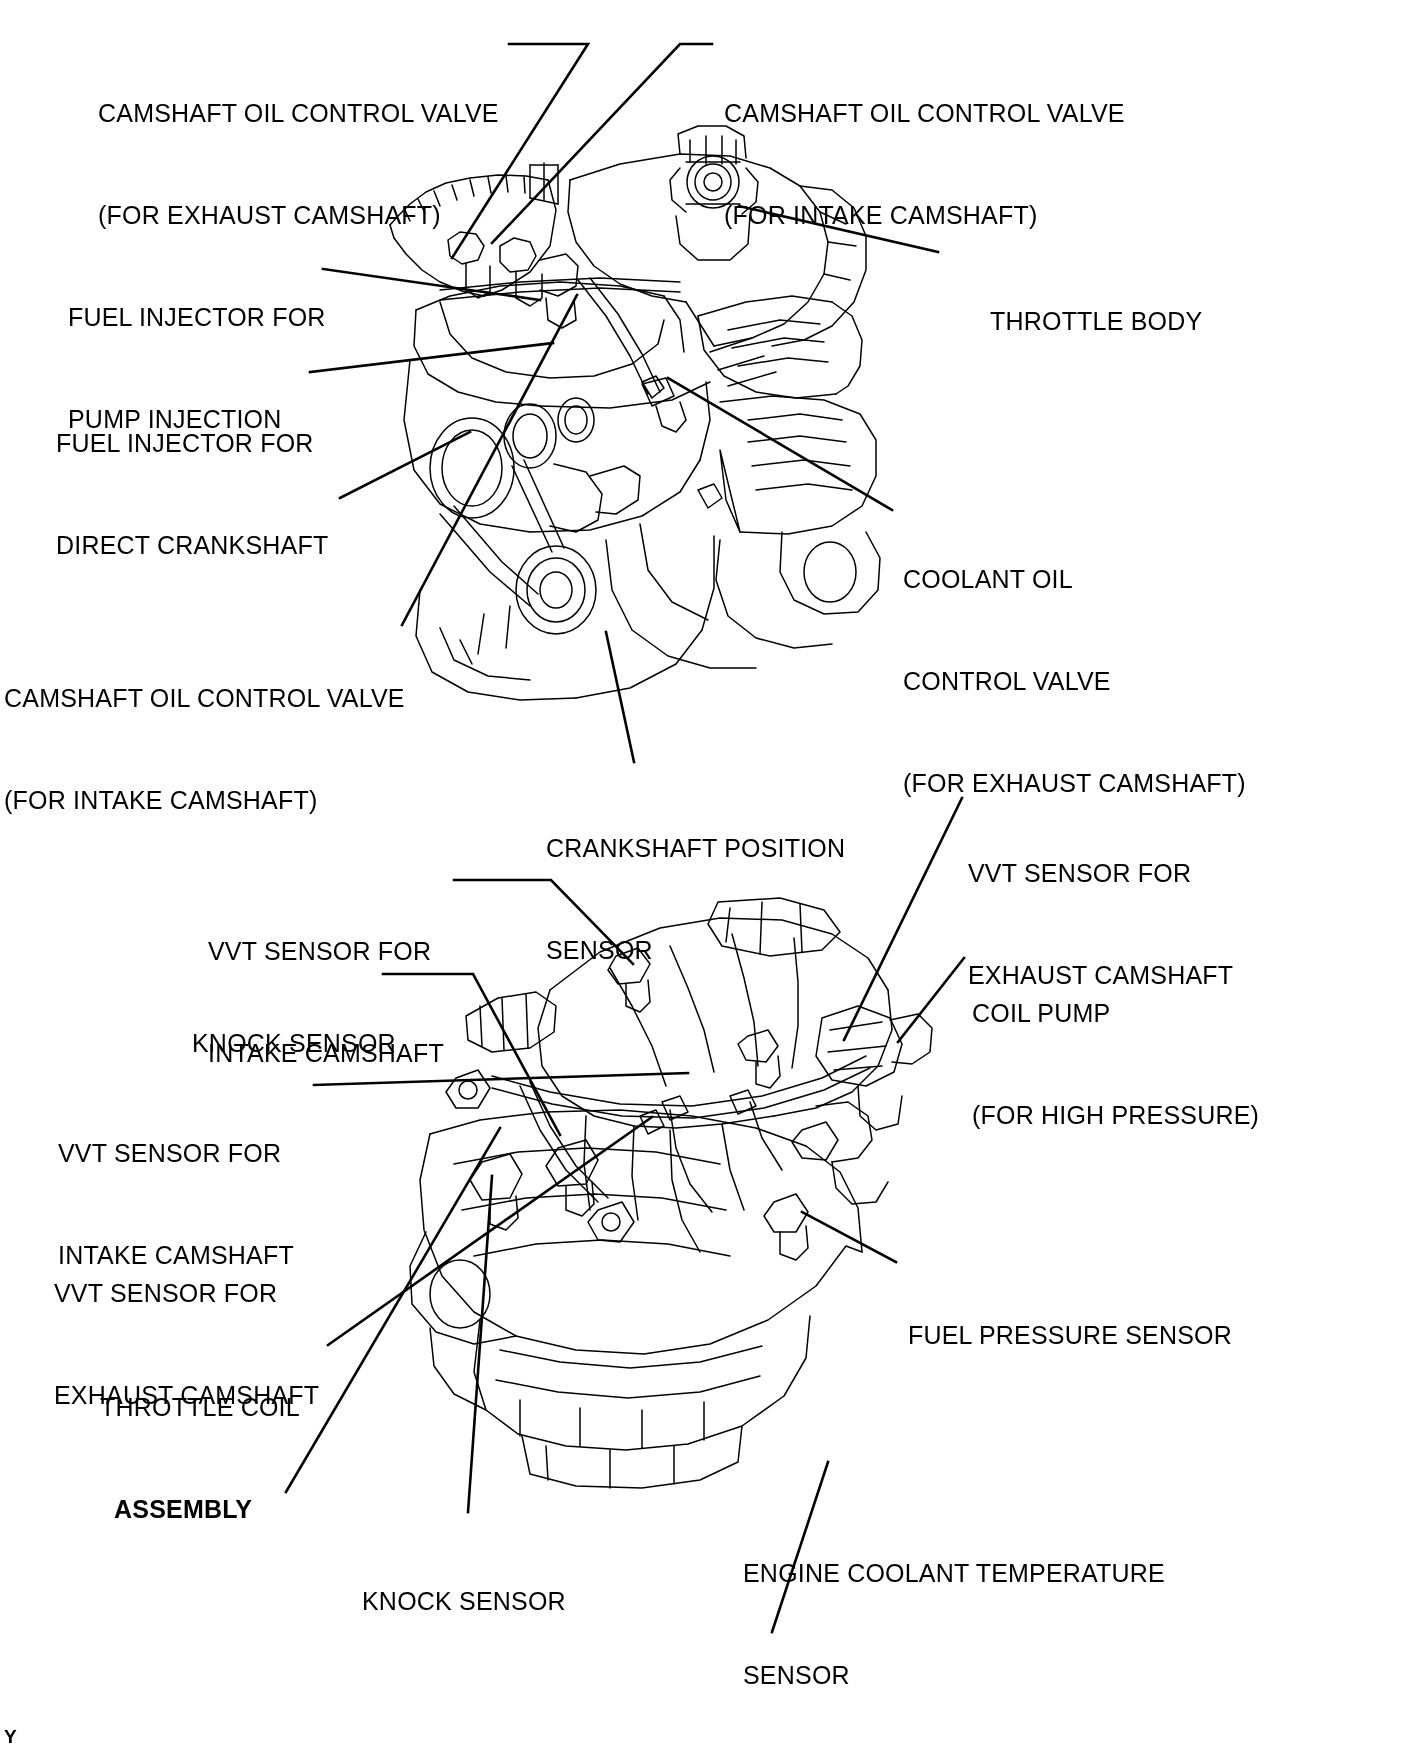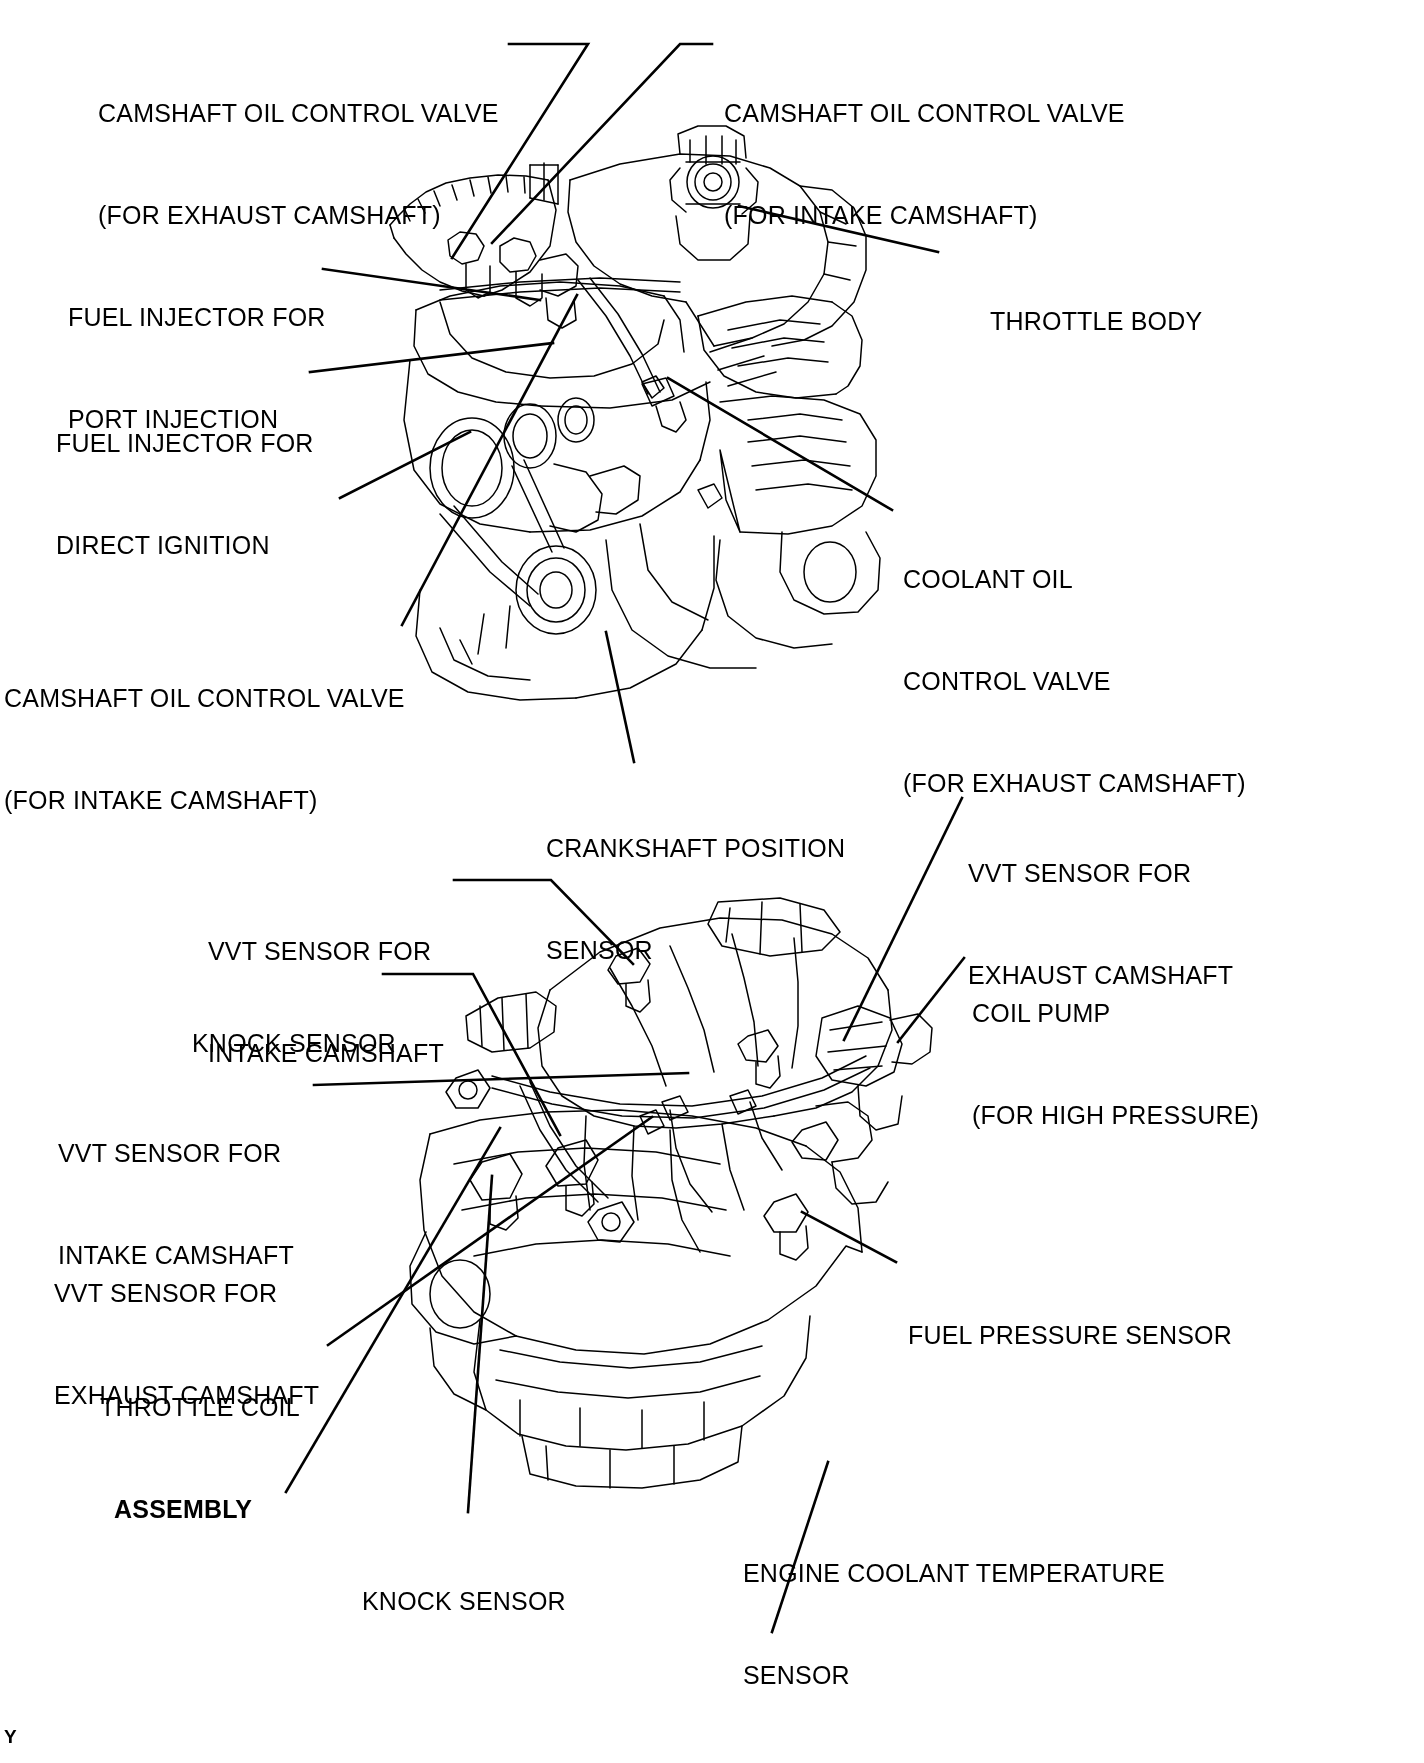--- a/index.html
+++ b/index.html
@@ -285,30 +285,30 @@
     <div>(FOR EXHAUST CAMSHAFT)</div>
   </div>
 
   <div class="lbl" style="left:724px; top:28px;">
     <div>CAMSHAFT OIL CONTROL VALVE</div>
     <div>(FOR INTAKE CAMSHAFT)</div>
   </div>
 
   <div class="lbl" style="left:68px; top:232px;">
     <div>FUEL INJECTOR FOR</div>
-    <div>PORT INJECTION</div>
+    <div>PUMP INJECTION</div>
   </div>
 
   <div class="lbl" style="left:950px; top:236px;margin-left:40px;">
     <div>THROTTLE BODY</div>
   </div>
 
   <div class="lbl" style="left:56px; top:358px;">
     <div>FUEL INJECTOR FOR</div>
-    <div>DIRECT IGNITION</div>
+    <div>DIRECT CRANKSHAFT</div>
   </div>
 
 
   <div class="lbl" style="left:903px; top:494px;">
     <div>COOLANT OIL</div>
     <div>CONTROL VALVE</div>
     <div>(FOR EXHAUST CAMSHAFT)</div>
   </div>
 
   <div class="lbl" style="left:4px; top:613px;">

